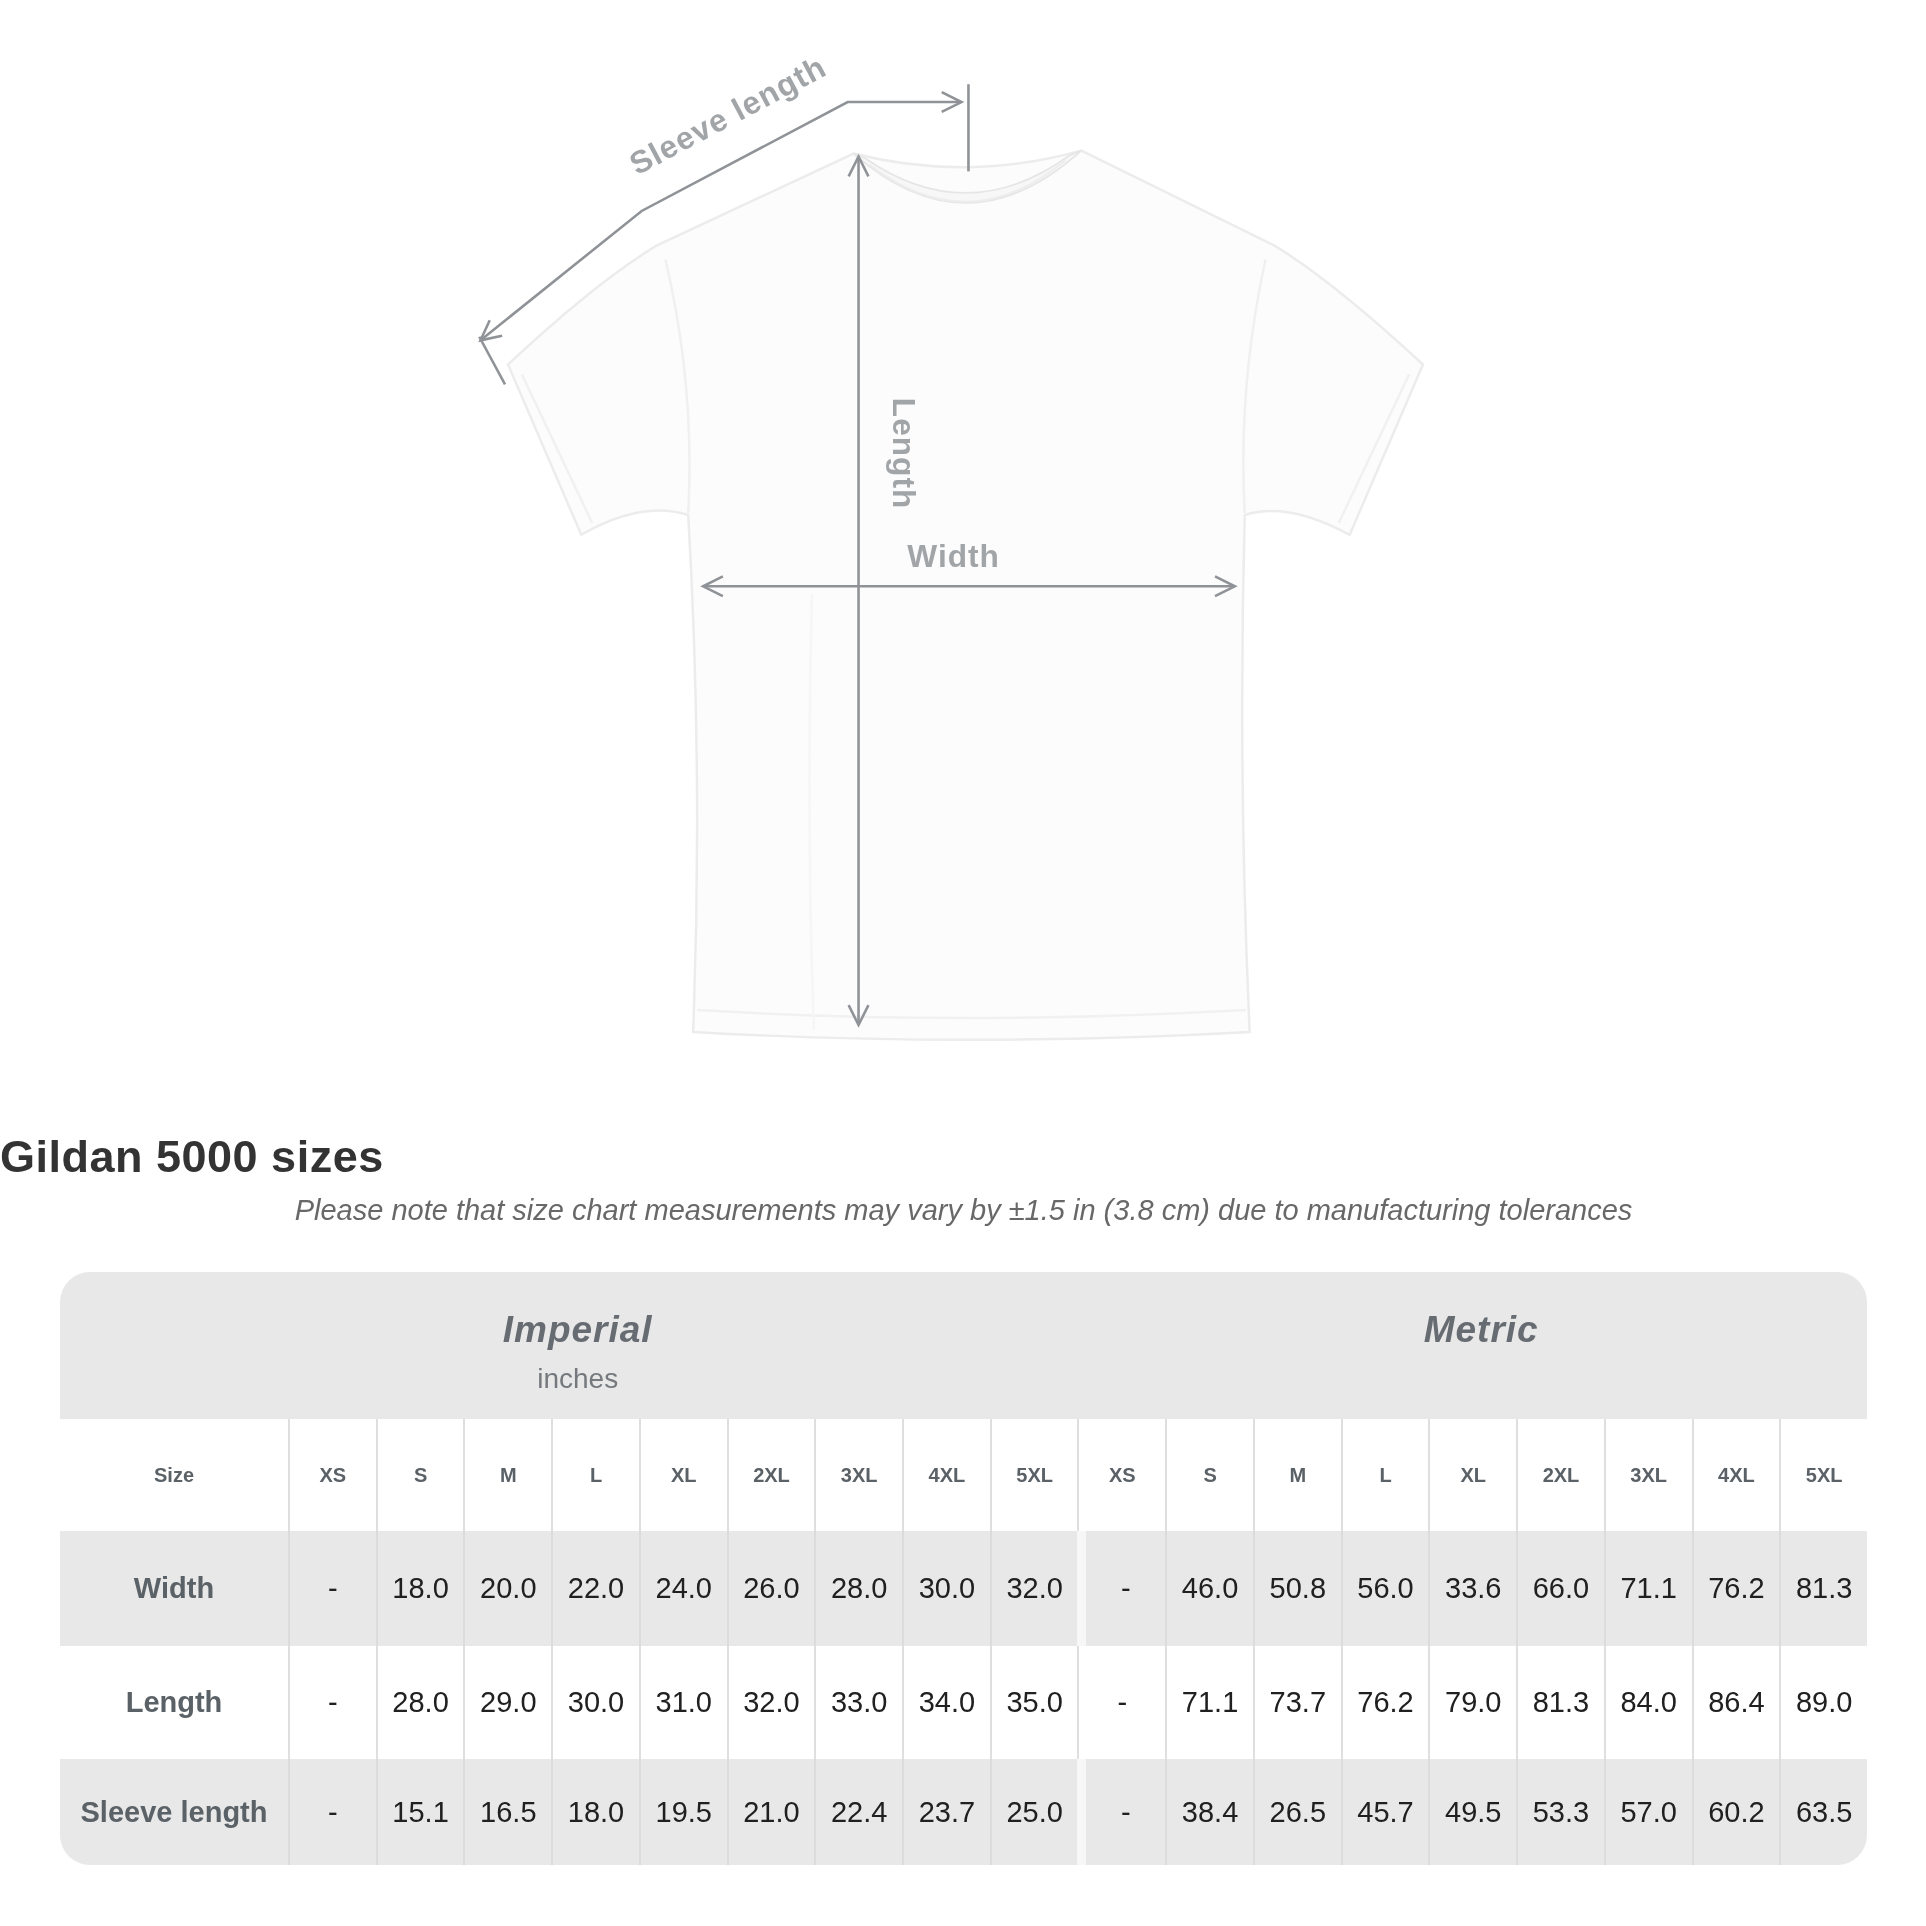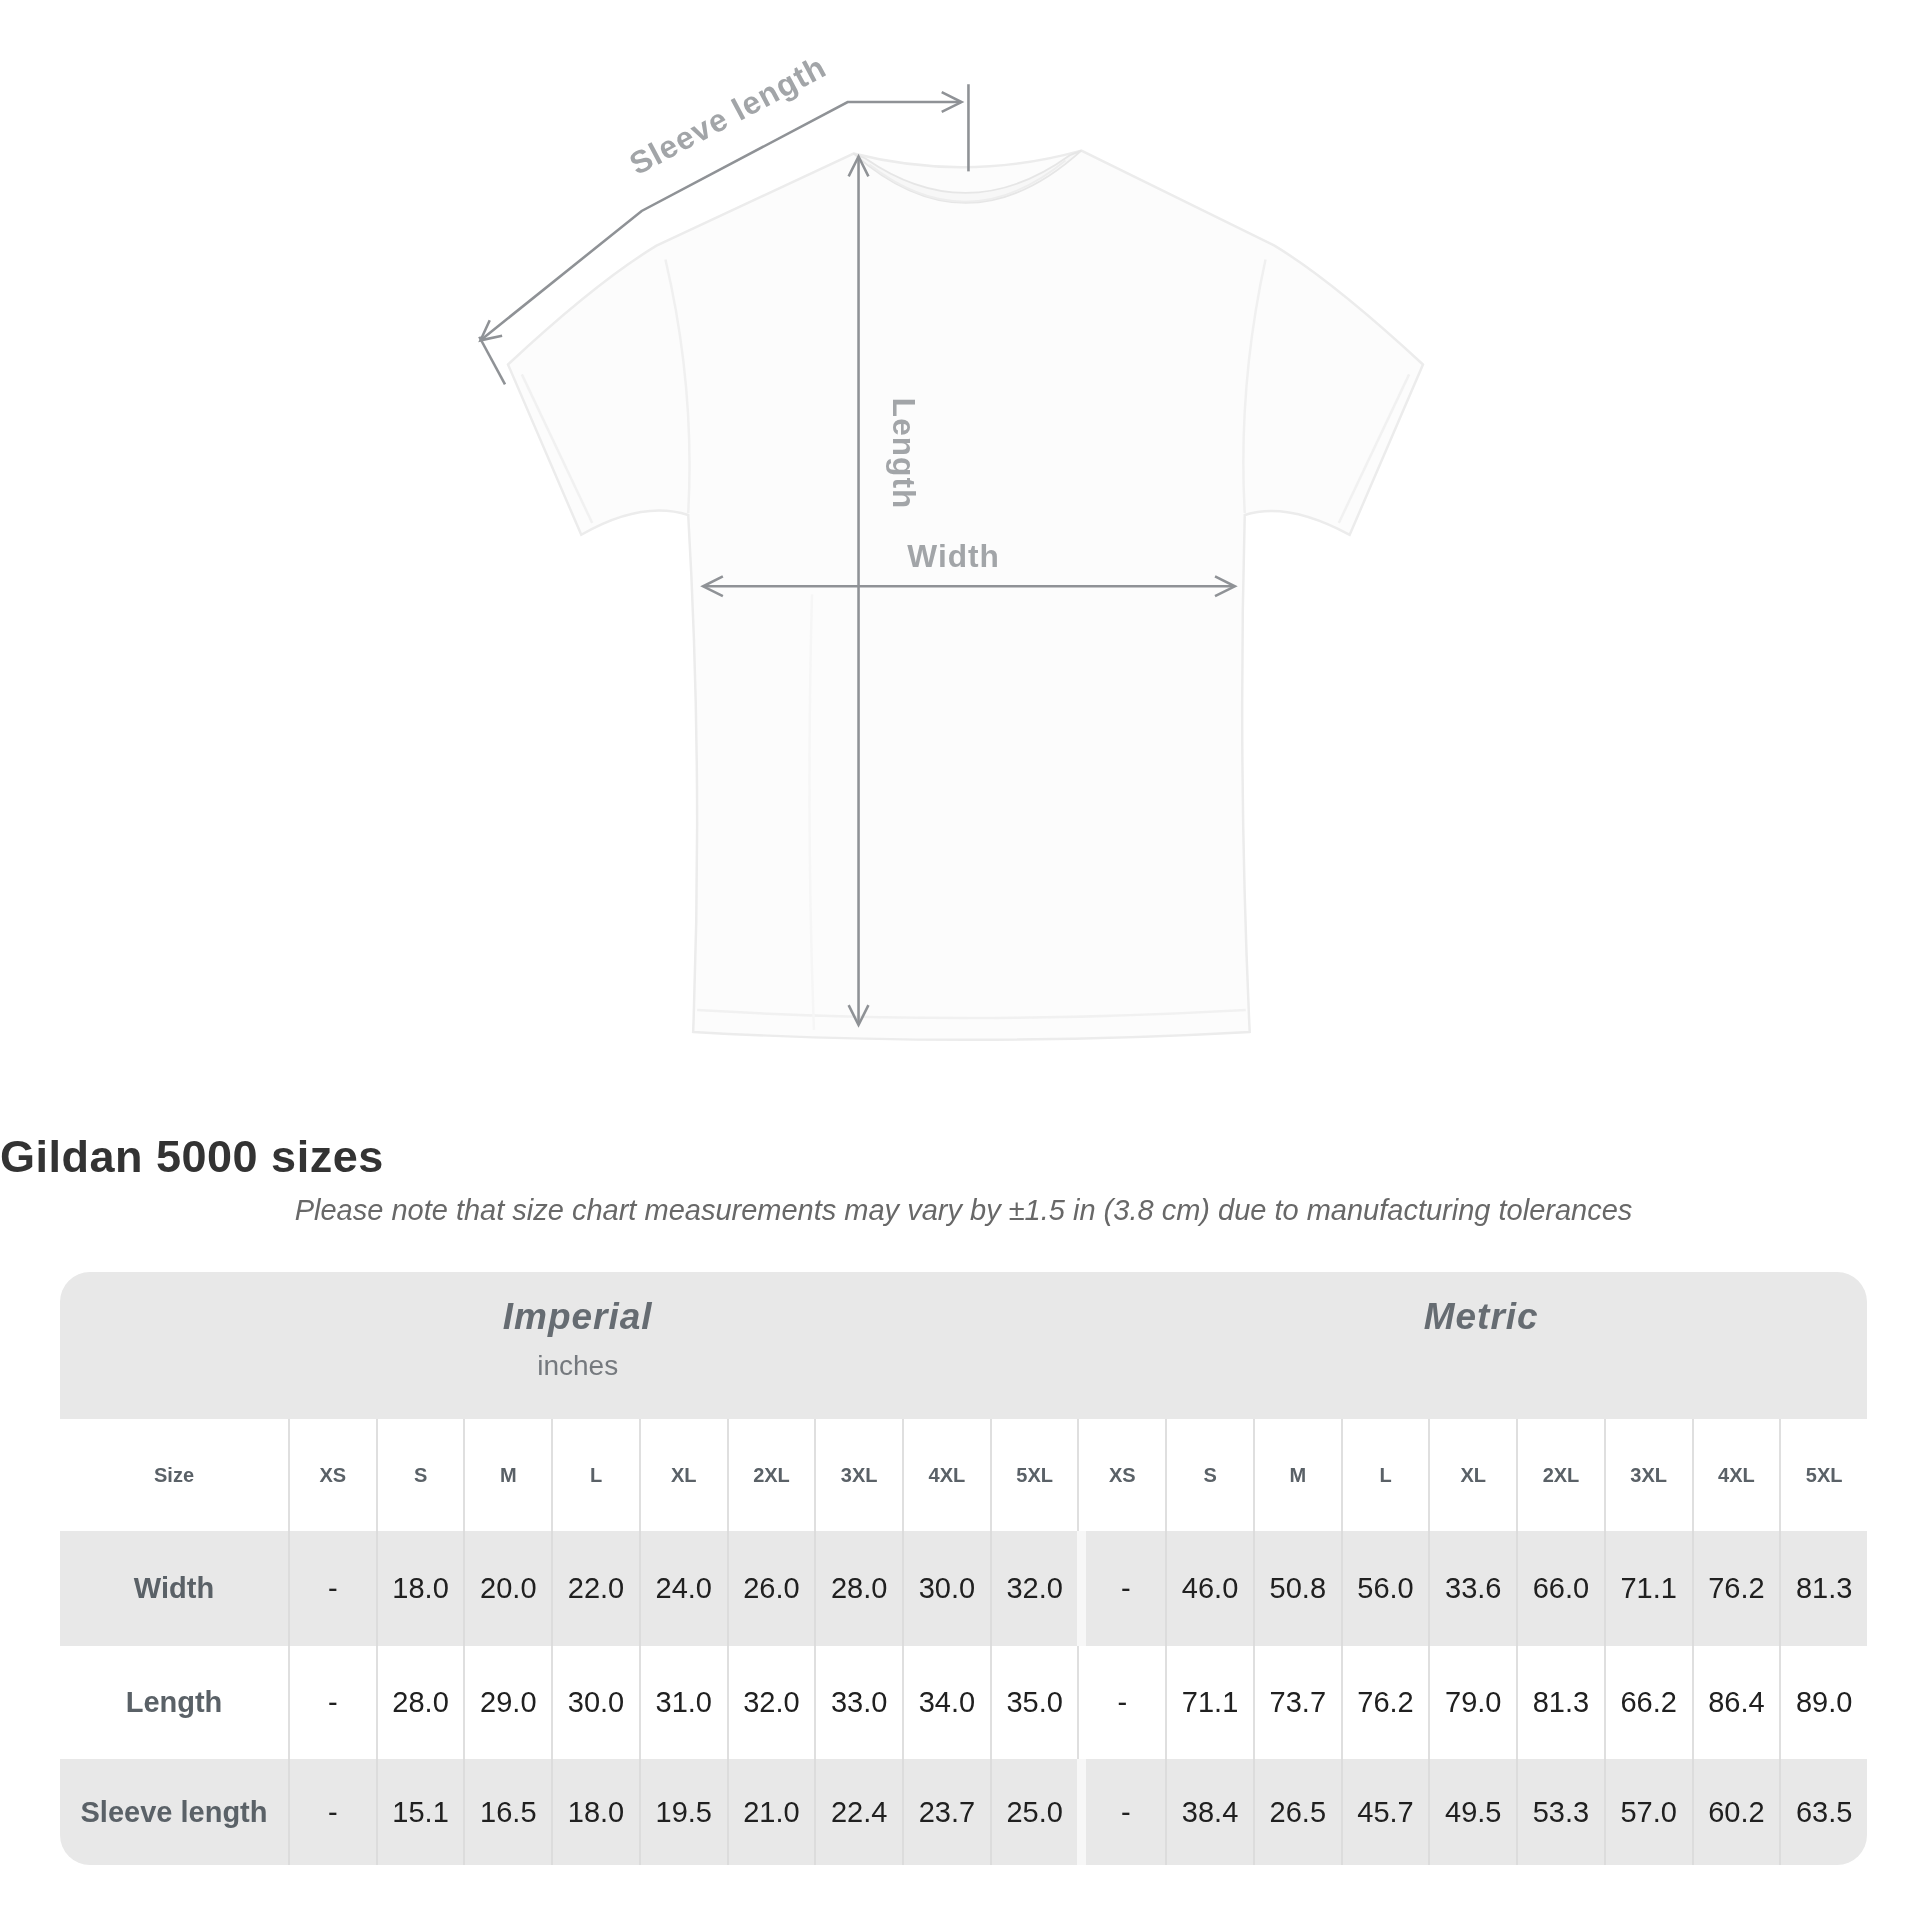--- a/index.html
+++ b/index.html
@@ -15,21 +15,21 @@
   }
   .tolerance-note{
     position:absolute;top:1194px;left:0;width:100%;text-align:center;
     font-size:29px;font-style:italic;color:#686868;
   }
   .size-table{
     position:absolute;left:60px;top:1272px;width:1807px;
     border-radius:30px;overflow:hidden;background:#ffffff;
   }
   .units{height:147px;background:#e8e8e8;display:flex;}
-  .unit-block{box-sizing:border-box;padding-top:24px;text-align:center;}
+  .unit-block{box-sizing:border-box;padding-top:24px;text-align:center;margin-top:13px;}
   .unit-block.imperial{width:57.3%;}
   .unit-block.metric{width:42.7%;}
   .unit-name{font-size:37px;font-weight:bold;font-style:italic;color:#666c72;letter-spacing:1px;}
   .unit-sub{font-size:28px;color:#75797e;margin-top:12px;}
   .row{display:grid;grid-template-columns:228px repeat(18,1fr);}
   .r-size{height:112px;background:#ffffff;}
   .r-width{height:115px;}
   .r-length{height:113px;background:#ffffff;}
   .r-sleeve{height:106px;}
   .row.gray{background:#e8e8e8;}
@@ -154,21 +154,21 @@
       <div class="cell">32.0</div>
       <div class="cell">33.0</div>
       <div class="cell">34.0</div>
       <div class="cell">35.0</div>
       <div class="cell m-start">-</div>
       <div class="cell">71.1</div>
       <div class="cell">73.7</div>
       <div class="cell">76.2</div>
       <div class="cell">79.0</div>
       <div class="cell">81.3</div>
-      <div class="cell">66.2</div>
+      <div class="cell">84.0</div>
       <div class="cell">86.4</div>
       <div class="cell">89.0</div>
     </div>
   <div class="row r-sleeve gray" id="row-2">
       <div class="cell label">Sleeve length</div>
       <div class="cell">-</div>
       <div class="cell">15.1</div>
       <div class="cell">16.5</div>
       <div class="cell">18.0</div>
       <div class="cell">19.5</div>

